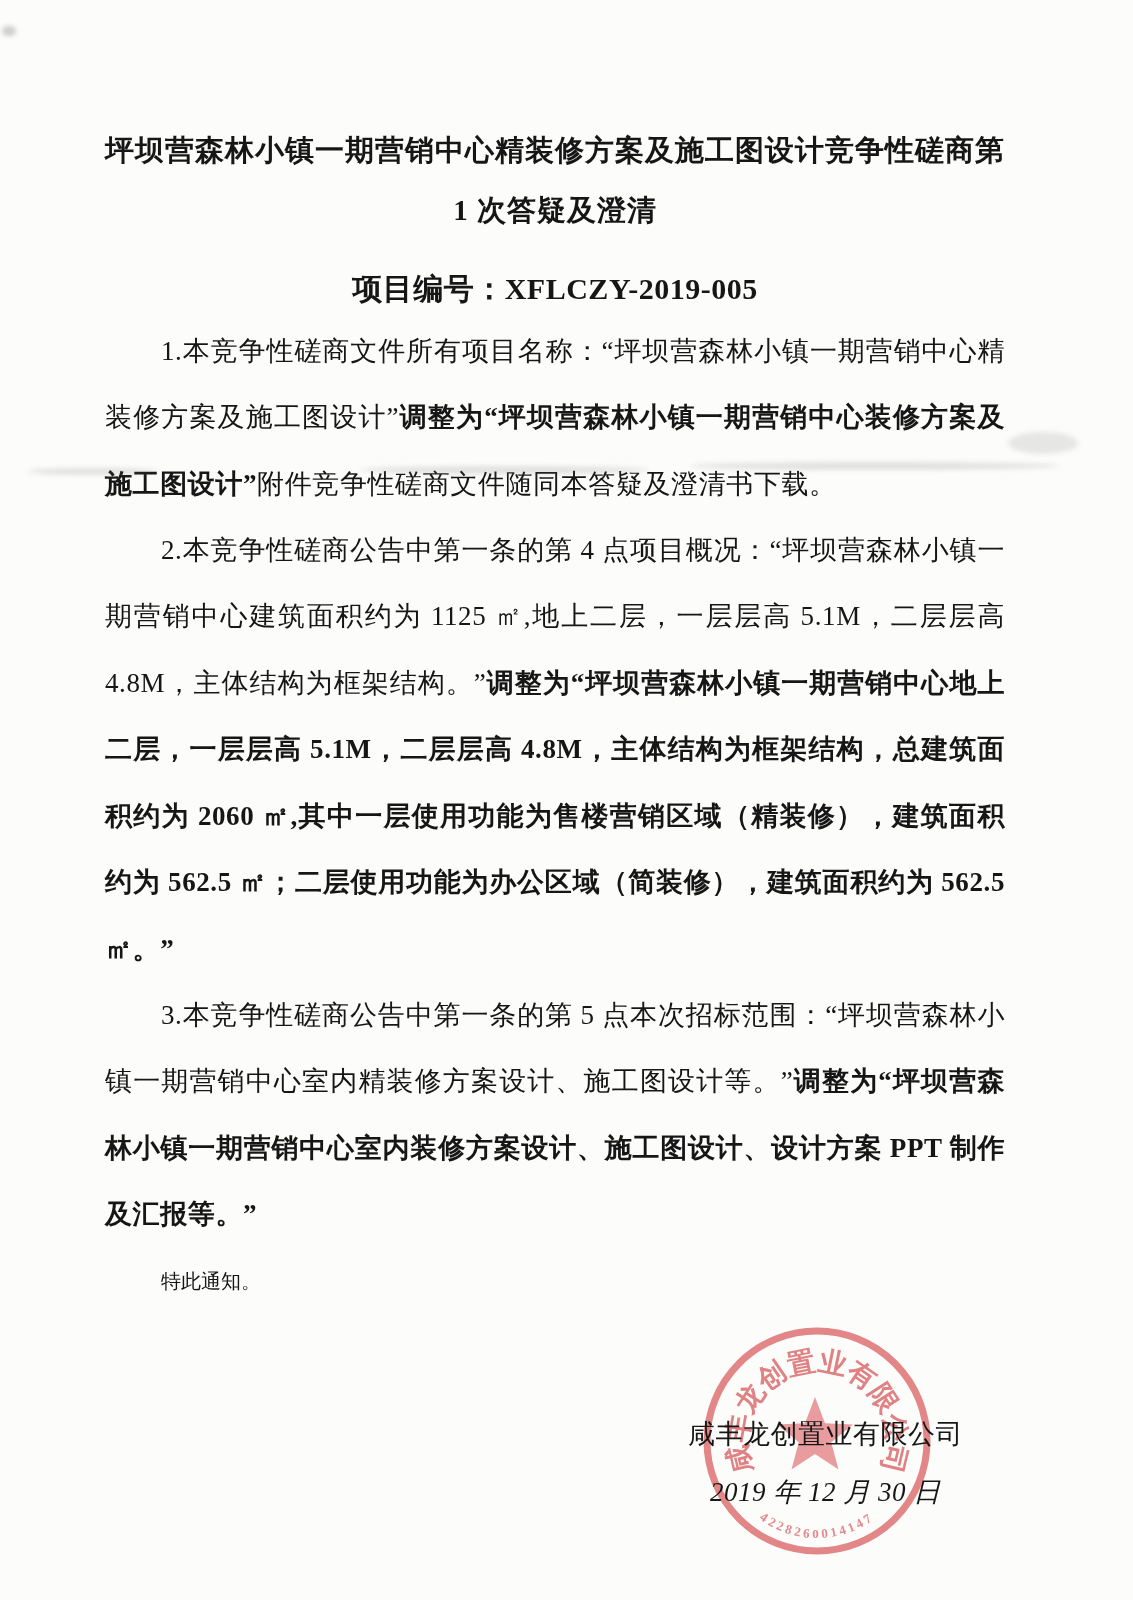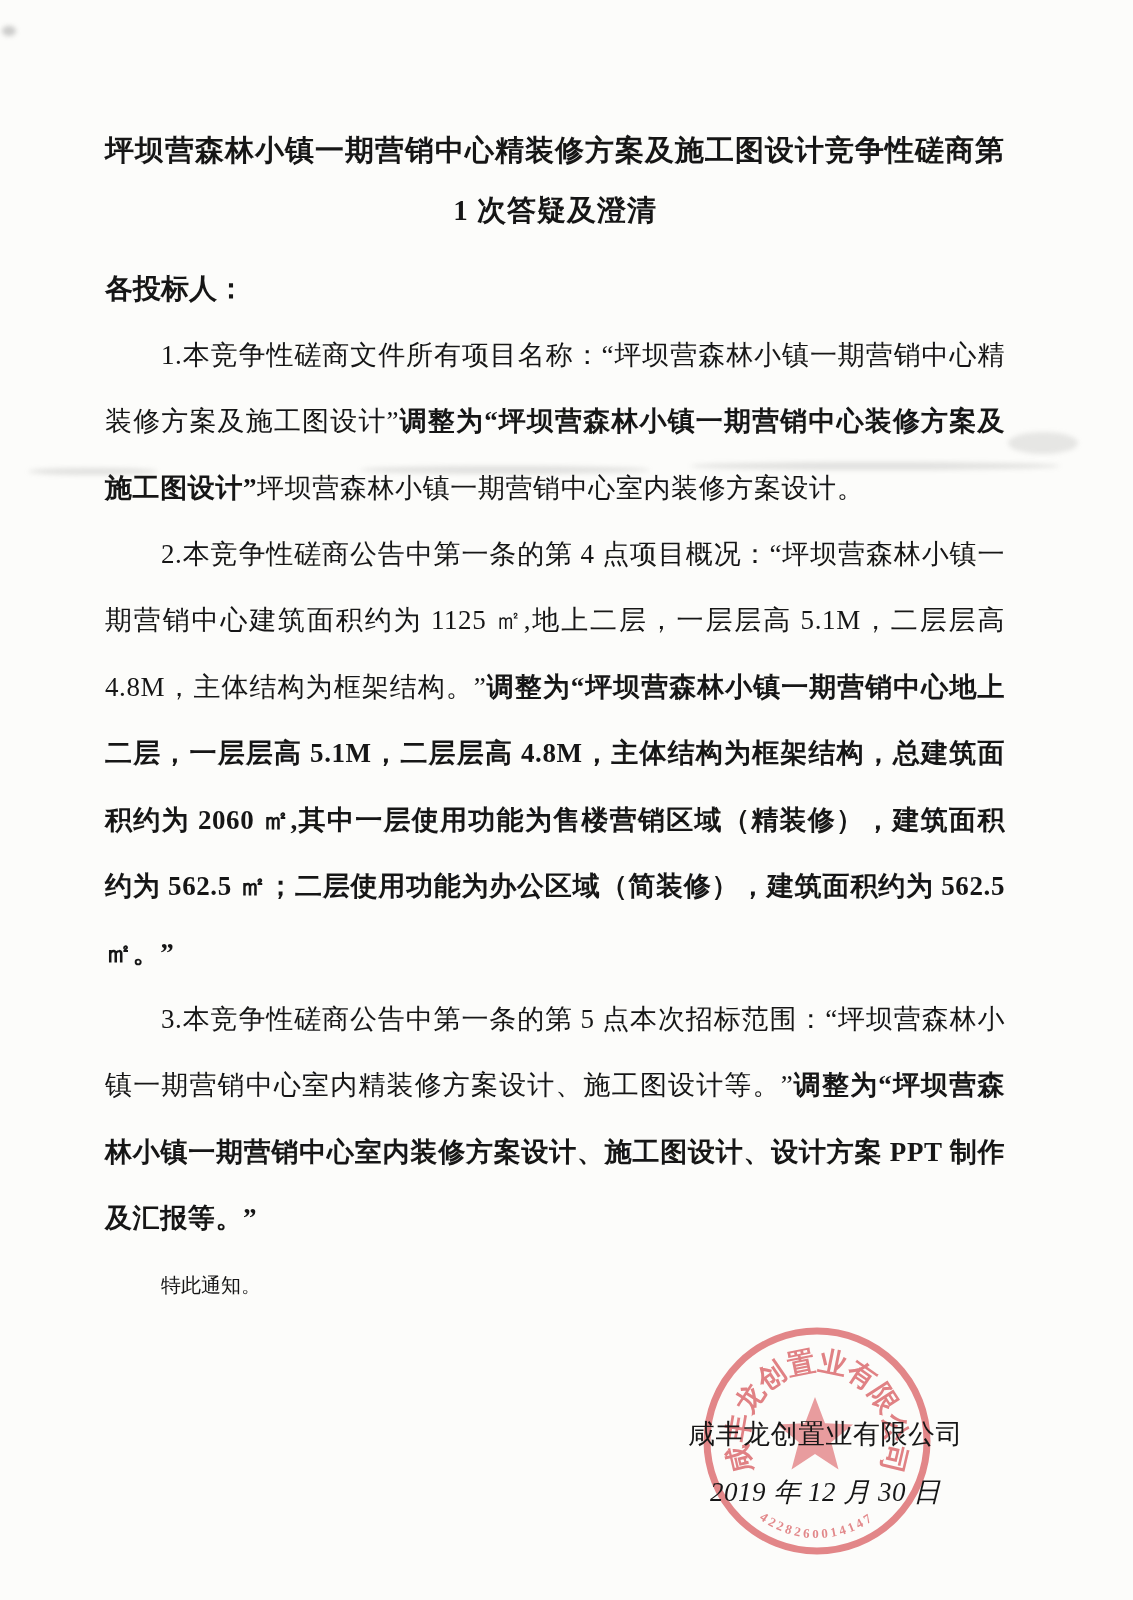--- a/index.html
+++ b/index.html
@@ -106,24 +106,24 @@
   <div class="smudge sm4"></div>
   <div class="smudge sm5"></div>
 
   <div class="content">
 
     <h1 class="doc-title">
       <span class="tline">坪坝营森林小镇一期营销中心精装修方案及施工图设计竞争性磋商第</span>
       <span class="tline">1 次答疑及澄清</span>
     </h1>
 
+    <div class="proj-no"><span>项目编号：</span><span>XFLCZY-2019-005</span></div>
 
-    <div class="salutation">各投标人：</div>
 
-    <p class="body-p"><span>1.本竞争性磋商文件所有项目名称：“坪坝营森林小镇一期营销中心精装修方案及施工图设计”</span><span class="b">调整为“坪坝营森林小镇一期营销中心装修方案及施工图设计”</span><span>坪坝营森林小镇一期营销中心室内装修方案设计。</span></p>
+    <p class="body-p"><span>1.本竞争性磋商文件所有项目名称：“坪坝营森林小镇一期营销中心精装修方案及施工图设计”</span><span class="b">调整为“坪坝营森林小镇一期营销中心装修方案及施工图设计”</span><span>附件竞争性磋商文件随同本答疑及澄清书下载。</span></p>
 
     <p class="body-p"><span>2.本竞争性磋商公告中第一条的第 4 点项目概况：“坪坝营森林小镇一期营销中心建筑面积约为 1125 ㎡,地上二层，一层层高 5.1M，二层层高 4.8M，主体结构为框架结构。”</span><span class="b">调整为“坪坝营森林小镇一期营销中心地上二层，一层层高 5.1M，二层层高 4.8M，主体结构为框架结构，总建筑面积约为 2060 ㎡,其中一层使用功能为售楼营销区域（精装修），建筑面积约为 562.5 ㎡；二层使用功能为办公区域（简装修），建筑面积约为 562.5 ㎡。”</span><span></span></p>
 
     <p class="body-p"><span>3.本竞争性磋商公告中第一条的第 5 点本次招标范围：“坪坝营森林小镇一期营销中心室内精装修方案设计、施工图设计等。”</span><span class="b">调整为“坪坝营森林小镇一期营销中心室内装修方案设计、施工图设计、设计方案 PPT 制作及汇报等。”</span><span></span></p>
 
 
     <p class="closing">特此通知。</p>
   </div>
 
   <svg class="stamp" viewBox="0 0 240 240" xmlns="http://www.w3.org/2000/svg">

